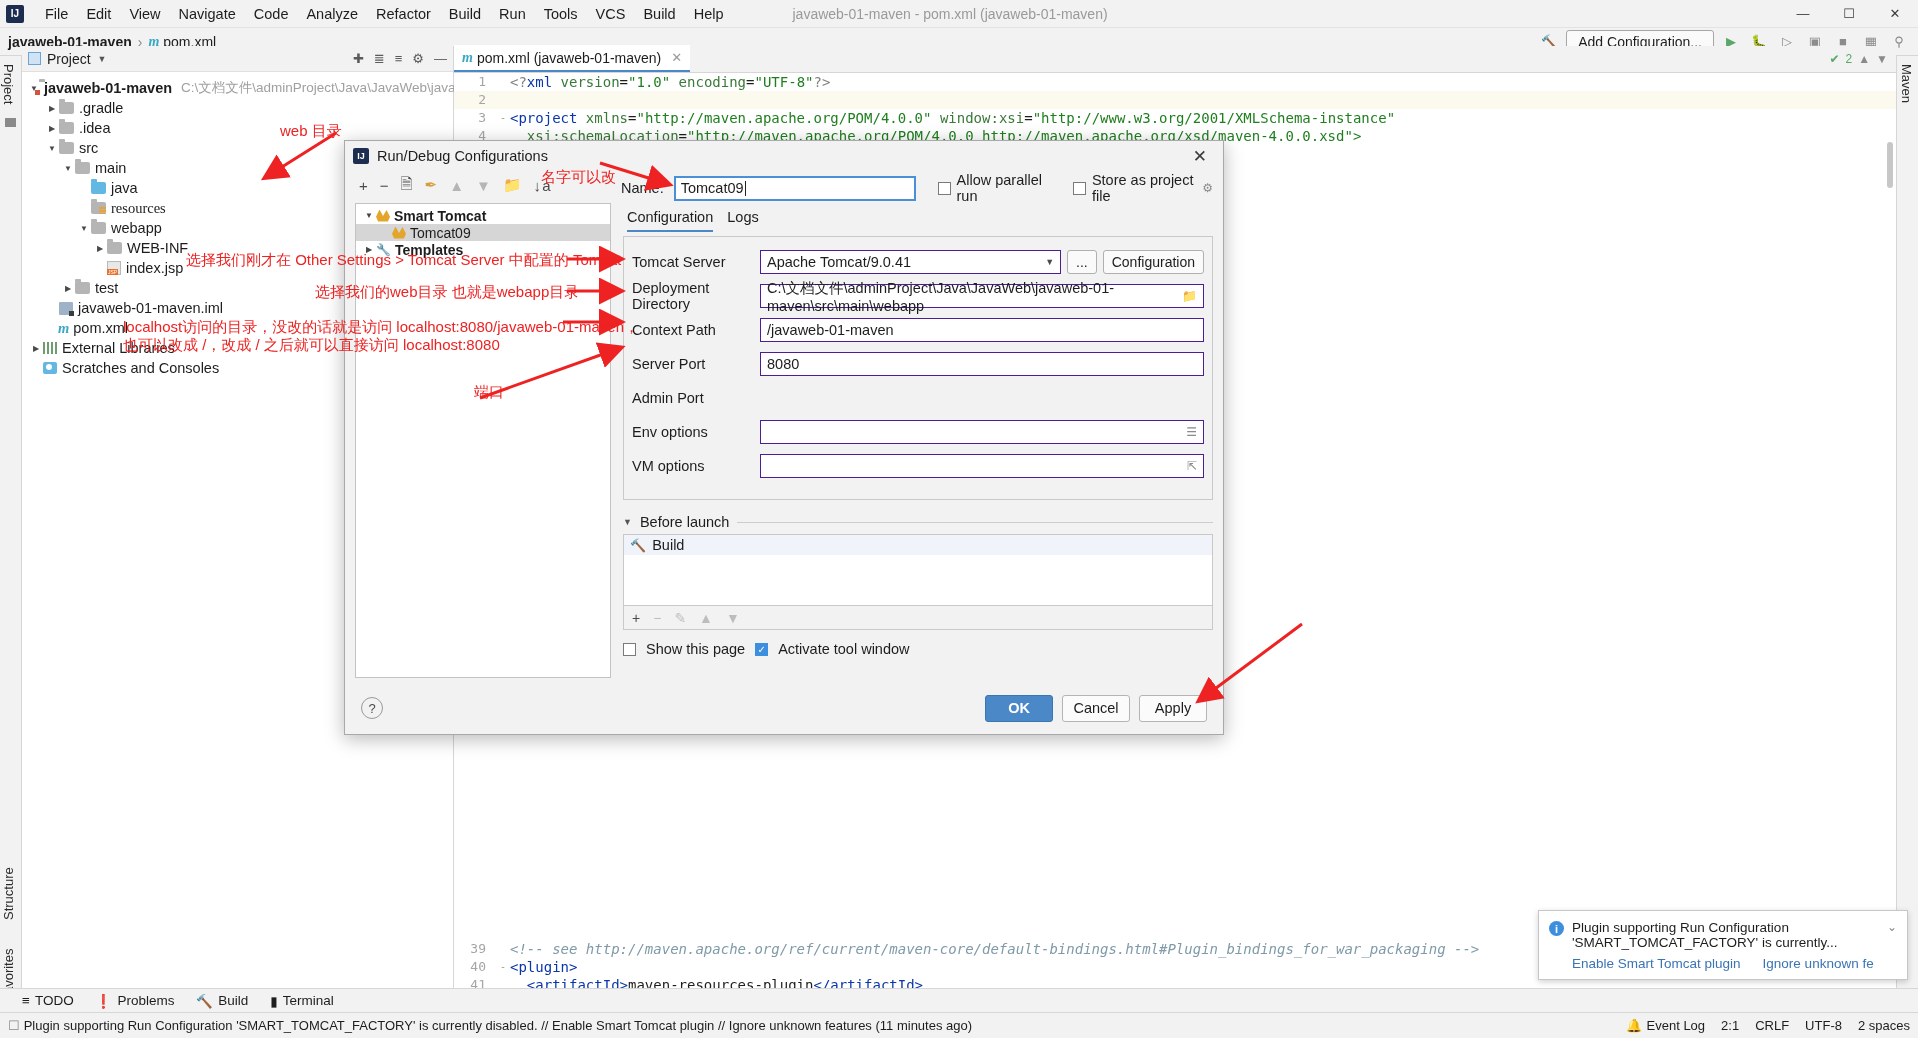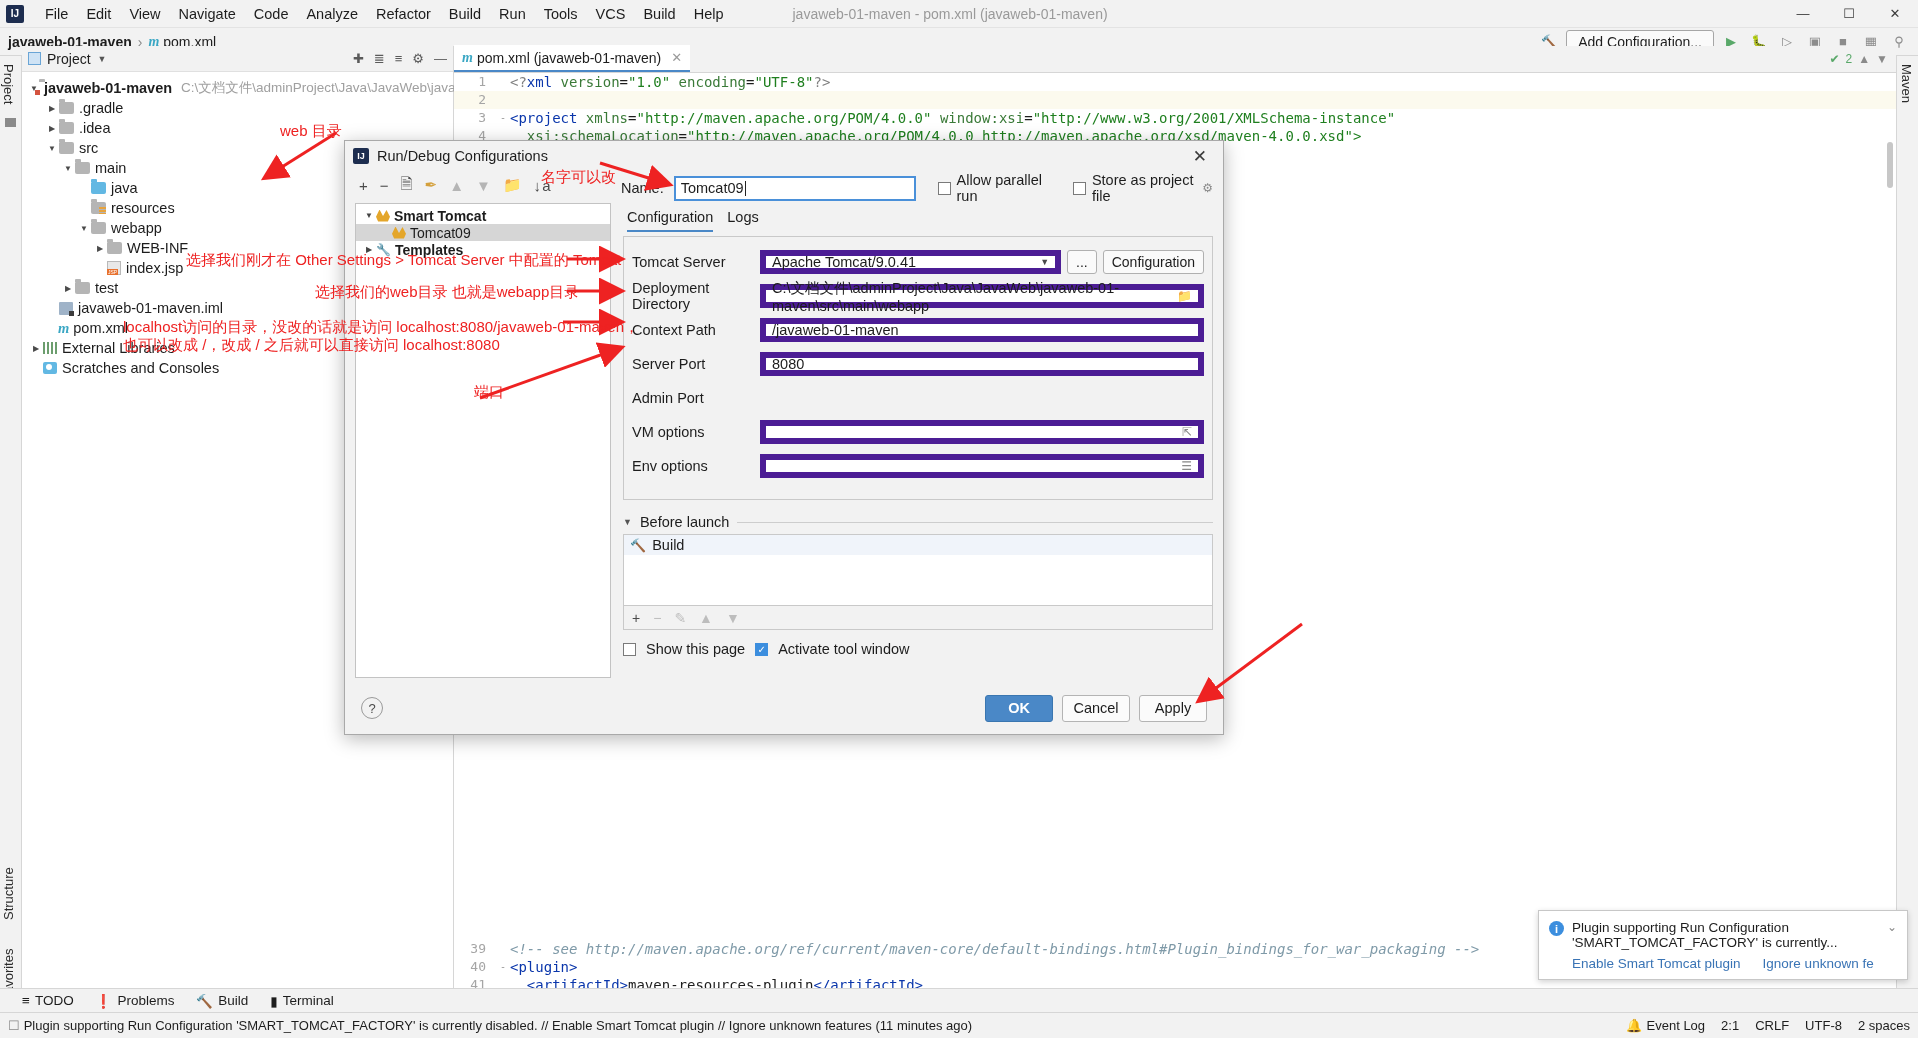--- a/index.html
+++ b/index.html
@@ -117,21 +117,21 @@
   .cbx.on { background:#3c8ede; border-color:#3c8ede; color:#fff; font-size:10px; display:flex; align-items:center; justify-content:center;}
   .chk { display:flex; align-items:center; gap:6px; font-size:14.5px; margin-left:22px;}
 
   .tabs { display:flex; gap:14px; font-size:14.5px; padding:6px 0 0 4px;}
   .tabs .t { padding-bottom:5px; }
   .tabs .t.active { border-bottom:2px solid #4a88c7;}
 
   .panelbox { border:1px solid #c9c9c9; background:#f2f2f2; padding:10px 8px 14px 8px; margin-top:4px;}
   .frow { display:flex; align-items:center; height:30px; margin-bottom:4px;}
   .frow .lbl { width:128px; font-size:14.5px; }
-  .fld { flex:1; height:24px; background:#fff; border:6px solid #4c1d95; display:flex; align-items:center; padding:0 6px; font-size:14.5px;}
+  .fld { flex:1; height:24px; background:#fff; border:1px solid #4c1d95; display:flex; align-items:center; padding:0 6px; font-size:14.5px;}
   .fld.combo { position:relative; padding-right:22px;}
   .fld .cchev { position:absolute; right:6px; font-size:9px; color:#4a4a4a;}
   .fld .fi { margin-left:auto; color:#8a8a8a; font-size:12px;}
   .btn-sm { height:24px; min-width:28px; border:1px solid #b0b0b0; background:#fafafa; border-radius:3px; font-size:14px; display:flex; align-items:center; justify-content:center; padding:0 8px; margin-left:6px;}
 
   .beforelaunch { margin-top:14px;}
   .bl-head { display:flex; align-items:center; gap:8px; font-size:14.5px;}
   .bl-head .ln { flex:1; height:1px; background:#cdcdcd;}
   .bl-list { border:1px solid #c9c9c9; background:#fff; height:72px; margin-top:4px;}
   .bl-item { height:20px; background:#f0f4fa; display:flex; align-items:center; padding-left:6px; font-size:14.5px; gap:6px;}
@@ -245,21 +245,21 @@
         <div class="node" style="padding-left: 40px;">
           <span class="arrow">▼</span>
           <span class="fldr"></span>
           <span class="">main</span>
         </div>
         <div class="node" style="padding-left: 56px;">
           <span class="arrow"></span>
           <span class="fldr blue"></span>
           <span class="">java</span>
         </div>
-        <div class="node" style="padding-left: 56px;">
+        <div class="node" style="padding-left: 56px; font-family: Liberation Serif, serif;">
           <span class="arrow"></span>
           <span class="fldr res"></span>
           <span class="">resources</span>
         </div>
         <div class="node" style="padding-left: 56px;">
           <span class="arrow">▼</span>
           <span class="fldr"></span>
           <span class="">webapp</span>
         </div>
         <div class="node" style="padding-left: 72px;">
@@ -491,31 +491,31 @@
             <div class="frow">
               <span class="lbl">Server Port</span>
               <div class="fld">
                 <span>8080</span>
               </div>
             </div>
             <div class="frow">
               <span class="lbl">Admin Port</span>
             </div>
             <div class="frow">
+              <span class="lbl">Env options</span>
+              <div class="fld">
+                <span></span>
+                <span class="fi">☰</span>
+              </div>
+            </div>
+            <div class="frow">
               <span class="lbl">VM options</span>
               <div class="fld">
                 <span></span>
                 <span class="fi">⇱</span>
-              </div>
-            </div>
-            <div class="frow">
-              <span class="lbl">Env options</span>
-              <div class="fld">
-                <span></span>
-                <span class="fi">☰</span>
               </div>
             </div>
           </div>
 
         <div class="beforelaunch">
           <div class="bl-head">
             <span style="font-size:9px;color:#555;">▼</span>
             <span>Before launch</span>
             <span class="ln"></span>
           </div>

